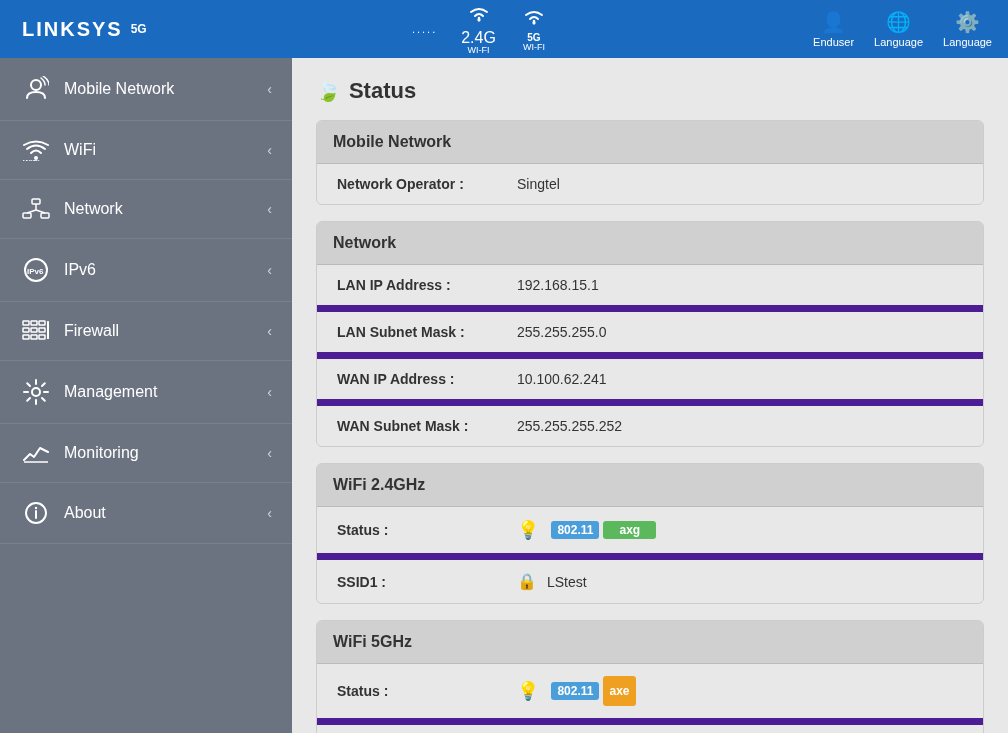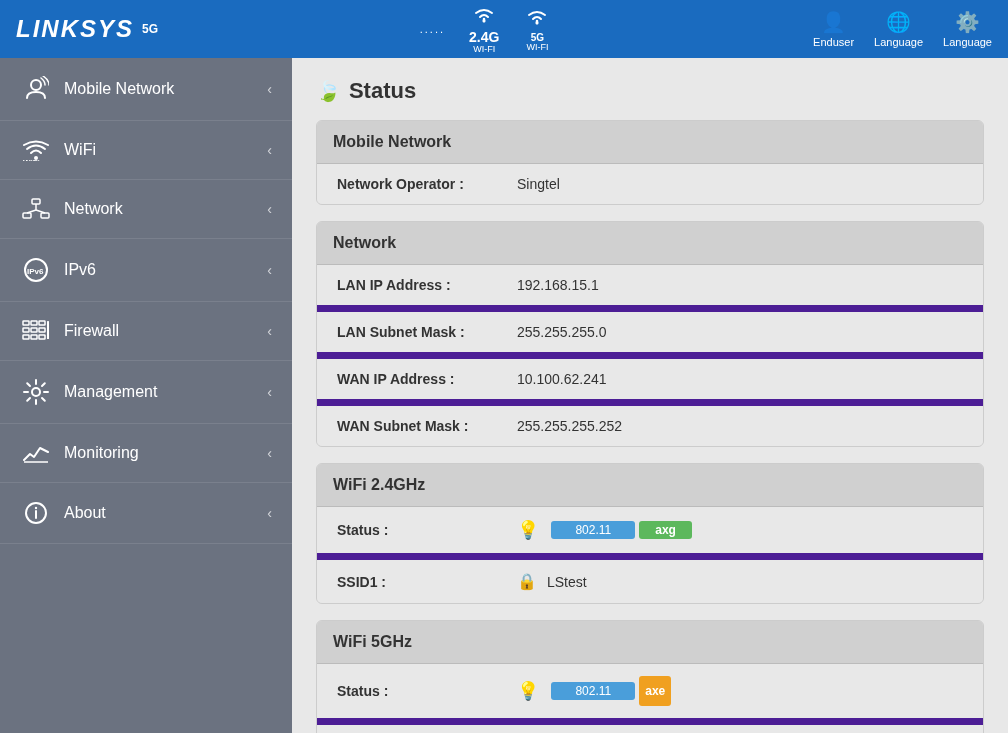--- a/index.html
+++ b/index.html
@@ -14,24 +14,24 @@
       padding: 0 16px;
       flex-shrink: 0;
     }
     .header-logo {
       display: flex;
       align-items: center;
       gap: 8px;
     }
     .logo-text {
       color: white;
-      font-size: 24px;
+      font-size: 20px;
       font-weight: 900;
       letter-spacing: 2px;
-      font-style: italic;
+      margin-left: 6px;
     }
     .logo-badge {
       color: white;
       font-size: 12px;
       font-weight: bold;
     }
     .header-center {
       flex: 1;
       display: flex;
       justify-content: center;
@@ -181,23 +181,23 @@
       margin-right: 8px;
     }
     .badge-container {
       display: flex;
       align-items: center;
       gap: 4px;
     }
     .badge-802 {
       background: #4a9eda;
       color: white;
-      padding: 2px 24px;
+      padding: 2px 6px;
       font-size: 12px;
-      font-weight: normal;
+      font-weight: bold;
       border-radius: 3px;
     }
     .badge-axg {
       background: #5cb85c;
       color: white;
       padding: 2px 16px;
       font-size: 12px;
       font-weight: bold;
       border-radius: 3px;
     }
@@ -226,21 +226,21 @@
     <div class="wifi-dots">.....</div>
     <div class="wifi-label">
       <span class="wifi-symbol">
         <svg width="28" height="22" viewBox="0 0 28 22" fill="white">
           <path d="M14 18 Q14 16 14 16" stroke="white" stroke-width="2.5" stroke-linecap="round"></path>
           <path d="M10 14 Q14 10 18 14" stroke="white" stroke-width="2" fill="none" stroke-linecap="round"></path>
           <path d="M6 10 Q14 4 22 10" stroke="white" stroke-width="2" fill="none" stroke-linecap="round"></path>
           <circle cx="14" cy="18" r="1.5" fill="white"></circle>
         </svg>
       </span>
-      <span style="color:white;font-size:14px;font-weight:bold;">2.4G</span>
+      <span style="color:white;font-size:16px;font-weight:normal;">2.4G</span>
       <span style="color:white;font-size:9px;">WI-FI</span>
     </div>
     <div class="wifi-label">
       <span class="wifi-symbol">
         <svg width="28" height="22" viewBox="0 0 28 22" fill="white">
           <path d="M14 18 Q14 16 14 16" stroke="white" stroke-width="2.5" stroke-linecap="round"></path>
           <path d="M10 14 Q14 10 18 14" stroke="white" stroke-width="2" fill="none" stroke-linecap="round"></path>
           <path d="M6 10 Q14 4 22 10" stroke="white" stroke-width="2" fill="none" stroke-linecap="round"></path>
           <circle cx="14" cy="18" r="1.5" fill="white"></circle>
         </svg>

